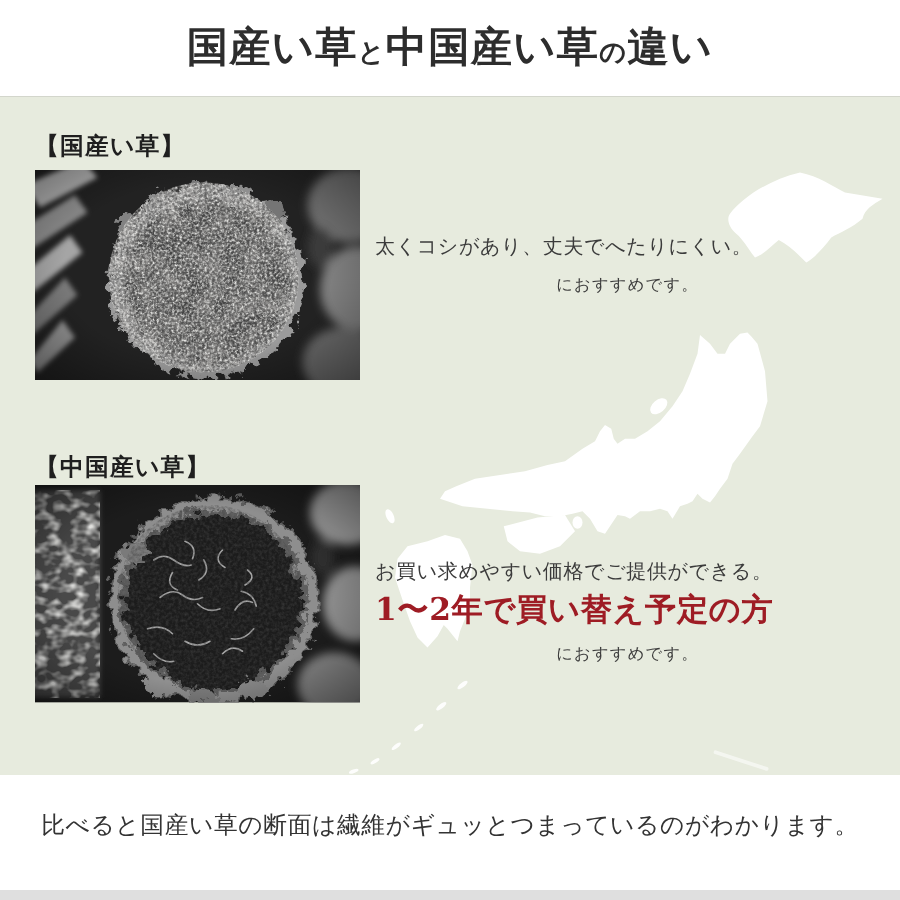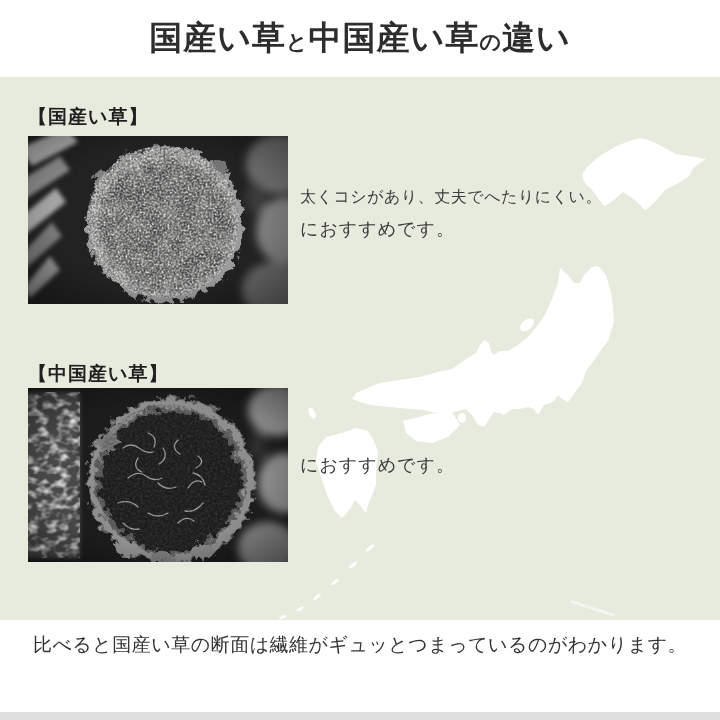--- a/index.html
+++ b/index.html
@@ -21,25 +21,25 @@
 
   .sem{position:absolute;left:28px;width:260px;z-index:1;line-height:0;}
   .sem1{top:59px;height:168px;}
   .sem2{top:311px;height:174px;}
 
   .tb{position:absolute;left:300px;width:404px;z-index:2;color:#3b3b3b;}
   .tb1{top:108px;}
   .tb2{top:368px;}
   .t-line1{font-size:16px;letter-spacing:0.5px;line-height:24px;}
   .t-highlight{font-size:25px;font-weight:bold;color:#9e1c24;letter-spacing:0.5px;line-height:32px;margin-top:3px;white-space:nowrap;}
-  .t-line3{font-size:18px;letter-spacing:1px;text-align:left;margin-top:8px;line-height:24px;}
+  .t-line3{font-size:13px;letter-spacing:1px;text-align:center;margin-top:8px;line-height:24px;}
 
   .footer{position:absolute;top:620px;left:0;width:720px;height:100px;background:#ffffff;}
   .footer p{margin:0;text-align:center;font-size:19px;line-height:27.5px;color:#333333;letter-spacing:0.5px;}
-  .footer .f-inner{padding-top:11px;}
+  .footer .f-inner{padding-top:11px;margin-top:16px;}
   .bottom-strip{position:absolute;bottom:0;left:0;width:720px;height:8px;background:#dfdfdf;}
 </style>
 </head>
 <body>
 
 <div class="page">
 
   <div class="header">
     <h1 class="title"><span>国産い草</span><span class="particle">と</span><span>中国産い草</span><span class="particle">の</span><span>違い</span></h1>
   </div>
@@ -239,20 +239,22 @@
             <path d="M95,135 q8,8 16,6"></path>
             <path d="M165,85 q10,2 12,12"></path>
           </g>
           <rect x="60" y="10" width="164" height="164" filter="url(#sp2D)" opacity="0.7"></rect>
         </g>
         <rect x="0" y="0" width="260" height="174" fill="url(#vig2)"></rect>
       </svg>
     </div>
 
     <div class="tb tb2">
+      <div class="t-line1">お買い求めやすい価格でご提供ができる。</div>
+      <div class="t-highlight">1〜2年で買い替え予定の方</div>
       <div class="t-line3">におすすめです。</div>
     </div>
 
   </div>
 
   <div class="footer">
     <div class="f-inner">
       <p>比べると国産い草の断面は繊維がギュッとつまっているのがわかります。</p>
     </div>
   </div>

